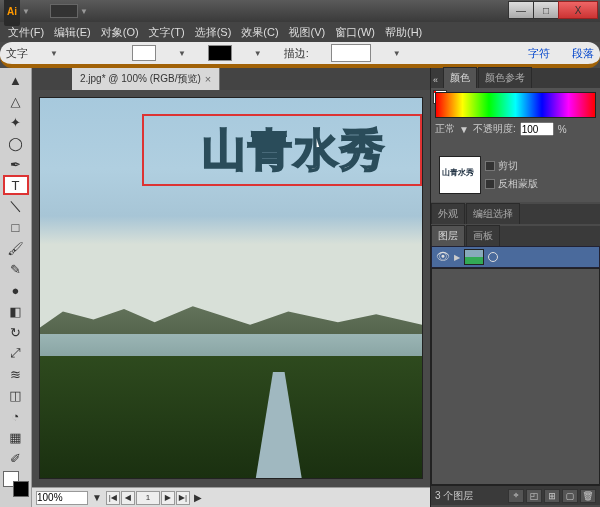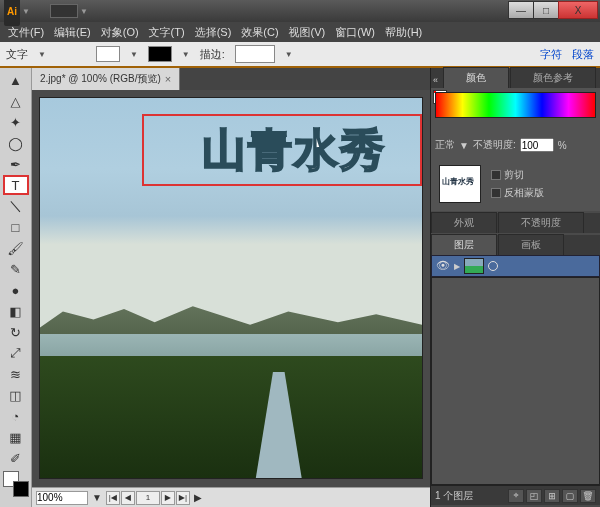--- a/index.html
+++ b/index.html
@@ -11,42 +11,42 @@
 .titlebar .dropdown-indicator { font-size: 8px; margin-left: 2px; color: #999; }
 .titlebar .right-controls { position: absolute; right: 2px; top: 1px; display: flex; }
 .titlebar .wbtn { height: 18px; width: 26px; border: 1px solid #333; background: linear-gradient(#ddd,#aaa); display: flex; align-items: center; justify-content: center; font-size: 10px; color: #333; margin-left: -1px; }
 .titlebar .wbtn.close { width: 40px; background: linear-gradient(#e66,#c33); border-color: #922; }
 
 
 .menubar { height: 20px; background: #444; display: flex; align-items: center; padding: 0 4px; gap: 2px; }
 .menubar span { padding: 2px 4px; color: #ddd; font-size: 11px; }
 
 
-.optbar { height: 26px; background: #eaeaea; border-bottom: 2px solid #a16207; display: flex; align-items: center; padding: 0 6px; gap: 10px; color: #333; }
+.optbar { height: 26px; background: #eaeaea; border-bottom: 4px solid #a16207; display: flex; align-items: center; padding: 0 6px; gap: 22px; color: #333; border-radius: 12px; }
 .optbar .txt { font-size: 11px; }
 .optbar .dd { font-size: 8px; color: #555; }
 .optbar .inputbox { width: 40px; height: 18px; background: #fff; border: 1px solid #888; }
 .optbar .swatch { width: 24px; height: 16px; background: #000; border: 1px solid #888; display: inline-block; }
 .optbar .link { color: #04c; }
 
 
 .mainrow { display: flex; height: calc(100% - 22px - 20px - 26px); }
 
 
 .toolbox { width: 32px; background: #d0d0d0; border-right: 1px solid #999; display: flex; flex-direction: column; align-items: center; gap: 1px; padding: 2px; }
 .tool { width: 26px; height: 20px; display: flex; align-items: center; justify-content: center; font-size: 13px; color: #333; border: 1px solid transparent; }
 .tool.sel { border: 2px solid #d33; background: #fff; }
 .toolbox .colorbox { width: 26px; height: 26px; position: relative; margin-top: 2px; }
 .toolbox .clr-f { position: absolute; width: 16px; height: 16px; background: #fff; border: 1px solid #666; top: 0; left: 0; }
 .toolbox .clr-b { position: absolute; width: 16px; height: 16px; background: #000; border: 1px solid #666; bottom: 0; right: 0; }
 
 
 .docarea { flex: 1; background: #4a4a4a; display: flex; flex-direction: column; position: relative; }
 .doctab { height: 22px; background: #444; display: flex; align-items: center; }
-.doctab .tab { background: #d8d8d8; color: #333; height: 100%; padding: 3px 8px; font-size: 10px; border-right: 1px solid #777; display: flex; align-items: center; gap: 4px; }
+.doctab .tab { background: #d8d8d8; color: #333; height: 100%; padding: 3px 8px; font-size: 10px; border-right: 1px solid #777; display: flex; align-items: center; gap: 4px; margin-left: 40px; }
 .doctab .tab .x { font-size: 11px; color: #666; }
 .canvas-holder { flex: 1; background: #4a4a4a; display: flex; align-items: flex-start; justify-content: flex-start; padding: 8px; position: relative; overflow: hidden; }
 .canvas { width: 382px; height: 380px; background: #fff; position: relative; overflow: hidden; box-shadow: 0 0 0 1px #222; }
 .sky { position: absolute; inset: 0; height: 62%; background: linear-gradient(#a7c9dd 0%, #b0cfe0 30%, #a7c5d6 50%, #d8e0d8 62%); }
 .mountains { position: absolute; left: 0; right: 0; top: 52%; height: 14%; background: linear-gradient(#687860 0%, #4d5d45 100%); clip-path: polygon(0% 60%, 6% 30%, 14% 45%, 22% 25%, 30% 50%, 40% 20%, 55% 55%, 65% 30%, 78% 50%, 88% 35%, 100% 55%, 100% 100%, 0% 100%); }
 .water { position: absolute; left: 0; right: 0; top: 62%; height: 10%; background: linear-gradient(#9bb5b5, #7d9a98); }
 .grass { position: absolute; left: 0; right: 0; top: 68%; bottom: 0; background: linear-gradient(#2e4a1e 0%, #1a3010 100%); }
 .river { position: absolute; left: 55%; right: 30%; top: 72%; bottom: 0; background: #a0b8c0; clip-path: polygon(40% 0%, 60% 0%, 90% 100%, 10% 100%); }
 .text-frame { position: absolute; left: 102px; top: 16px; width: 280px; height: 72px; border: 2px solid #d33; display: flex; align-items: center; justify-content: center; padding-left: 24px; }
 .ai-text { font-size: 44px; font-weight: 900; color: #fff; -webkit-text-stroke: 2px #2a4c5a; letter-spacing: 2px; font-family: "SimHei", sans-serif; }
@@ -55,28 +55,28 @@
 .docstatus { height: 20px; background: #ddd; border-top: 1px solid #999; display: flex; align-items: center; padding: 0 4px; gap: 4px; color: #333; font-size: 10px; }
 .docstatus input { width: 52px; height: 14px; font-size: 10px; border: 1px solid #999; }
 .docstatus .nav { display: flex; gap: 1px; }
 .docstatus .nav span { width: 14px; height: 14px; background: #eee; border: 1px solid #999; display: flex; align-items: center; justify-content: center; font-size: 8px; }
 .docstatus .stretch { flex: 1; text-align: center; }
 
 
 .panels { width: 170px; background: #4a4a4a; border-left: 1px solid #222; display: flex; flex-direction: column; }
 .panel { background: #535353; margin-bottom: 2px; }
 .panel-tabs { height: 20px; background: #3a3a3a; display: flex; align-items: flex-end; }
-.ptab { padding: 3px 22px; font-size: 10px; background: #535353; color: #ddd; border: 1px solid #2a2a2a; border-bottom: none; margin-right: 1px; }
+.ptab { padding: 3px 6px; font-size: 10px; background: #535353; color: #ddd; border: 1px solid #2a2a2a; border-bottom: none; margin-right: 1px; }
 .ptab.inactive { background: #3a3a3a; color: #aaa; }
 .panel-body { padding: 4px; }
 
 .spectrum { height: 26px; background: linear-gradient(90deg, #f00, #ff0, #0f0, #0ff, #00f, #f0f, #f00); position: relative; border: 1px solid #222; }
 .noneicon { position: absolute; left: -2px; top: -2px; width: 14px; height: 14px; background: #fff; border: 1px solid #333; }
 .noneicon::after { content: ""; position: absolute; left: 0; top: 0; right: 0; bottom: 0; background: linear-gradient(45deg, transparent 45%, #f00 45%, #f00 55%, transparent 55%); }
-.opacity-row { display: flex; align-items: center; gap: 4px; font-size: 10px; padding-top: 20px; }
+.opacity-row { display: flex; align-items: center; gap: 4px; font-size: 10px; padding-top: 4px; }
 .opacity-row input { width: 34px; height: 14px; font-size: 10px; }
 
 .swatch-big { width: 42px; height: 38px; background: #fff; border: 1px solid #222; margin: 4px; display: inline-block; position: relative; }
 .swatch-big::after { content: attr(data-txt); position: absolute; left: 2px; top: 10px; font-size: 8px; color: #234; font-weight: bold; }
 .chk { display: flex; align-items: center; gap: 3px; font-size: 10px; margin: 2px 0; }
 .chk .box { width: 10px; height: 10px; background: #333; border: 1px solid #777; }
 
 .layer-row { display: flex; align-items: center; height: 22px; background: #4a6a9c; border: 1px solid #223; gap: 4px; padding: 0 4px; }
 .layer-eye { width: 14px; height: 14px; color: #ddd; font-size: 11px; }
 .layer-thumb { width: 20px; height: 16px; background: linear-gradient(#8ab 0%, #8ab 50%, #3a5 50%, #3a5 100%); border: 1px solid #222; }
@@ -204,59 +204,59 @@
           <div class="noneicon"></div>
           <div class="spectrum"></div>
         </div>
         <div class="opacity-row">
           <span>正常</span>
           <span class="dd">▼</span>
           <span>不透明度:</span>
           <input value="100" style="">
           <span>%</span>
         </div>
-        <div style="display:flex; align-items:center; gap:6px; margin-top:9px">
+        <div style="display:flex; align-items:center; margin-top:16px">
           <div class="swatch-big" data-txt="山青水秀"></div>
           <div style="display:flex; flex-direction:column">
             <div class="chk">
                 <div class="box"></div>
                 <span>剪切</span>
               </div>
             <div class="chk">
                 <div class="box"></div>
                 <span>反相蒙版</span>
               </div>
           </div>
         </div>
       </div>
     </div>
 
     <div class="panel">
       <div class="panel-tabs">
         <div class="ptab inactive">外观</div>
-        <div class="ptab inactive">不透明度</div>
+        <div class="ptab inactive">编组选择</div>
       </div>
     </div>
 
     <div class="panel" style="flex:1; display:flex; flex-direction:column">
       <div class="panel-tabs">
         <div class="ptab">图层</div>
         <div class="ptab inactive">画板</div>
       </div>
       <div class="panel-body" style="padding:0">
         <div class="layer-row">
           <span class="layer-eye">👁</span>
           <span style="font-size:8px">▶</span>
           <div class="layer-thumb"></div>
           <div class="layer-circle"></div>
         </div>
       </div>
       <div class="layers-empty"></div>
       <div class="layers-footer">
-        <span>1 个图层</span>
+        <span>3 个图层</span>
         <span style="flex:1"></span>
         <div class="ic">⌖</div>
         <div class="ic">◰</div>
         <div class="ic">⊞</div>
         <div class="ic">▢</div>
         <div class="ic">🗑</div>
       </div>
     </div>
 
   </div>

